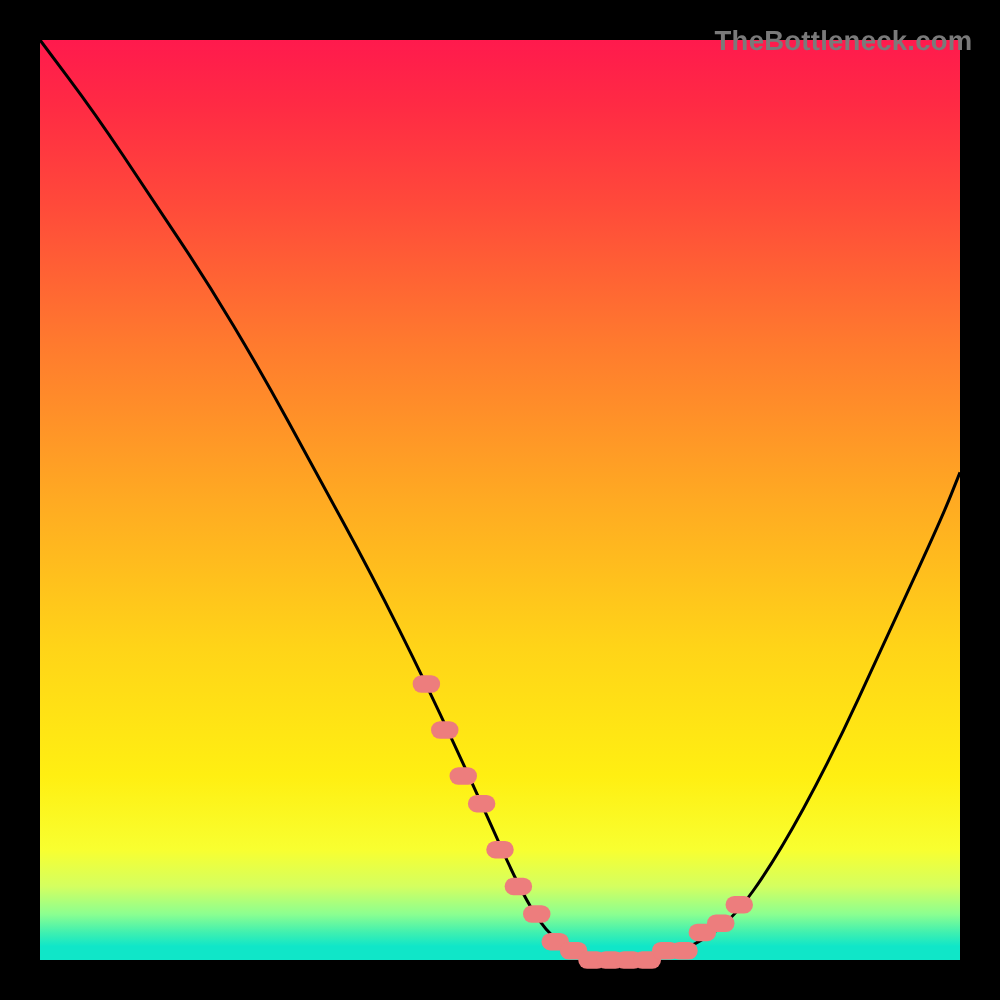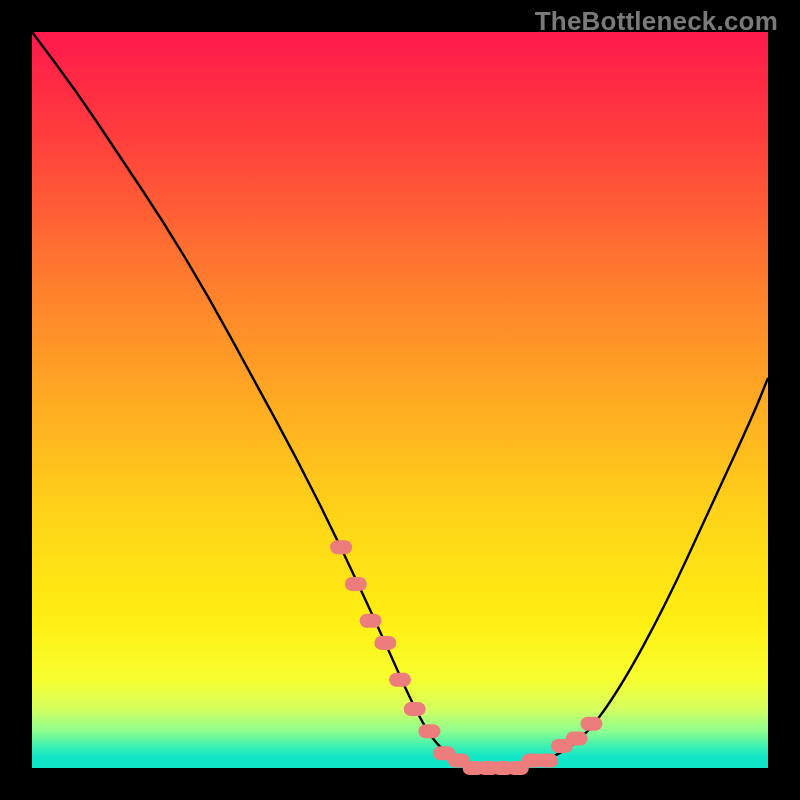--- a/index.html
+++ b/index.html
@@ -35,24 +35,24 @@
       #f8ff30 88%,
       #d4ff60 92%,
       #8cff90 95%,
       #40f0b0 97%,
       #10e6c8 98.5%,
       #10e6c8 100%
     );
   }
   .watermark {
     position: absolute;
-    top: 6px;
+    top: 20px;
     right: 22px;
     font-family: Arial, Helvetica, sans-serif;
-    font-size: 26px;
+    font-size: 22px;
     font-weight: 600;
     color: #7a7a7a;
     letter-spacing: 0.2px;
   }
   svg.curve {
     position: absolute;
     left: 0;
     top: 0;
     width: 736px;
     height: 736px;

